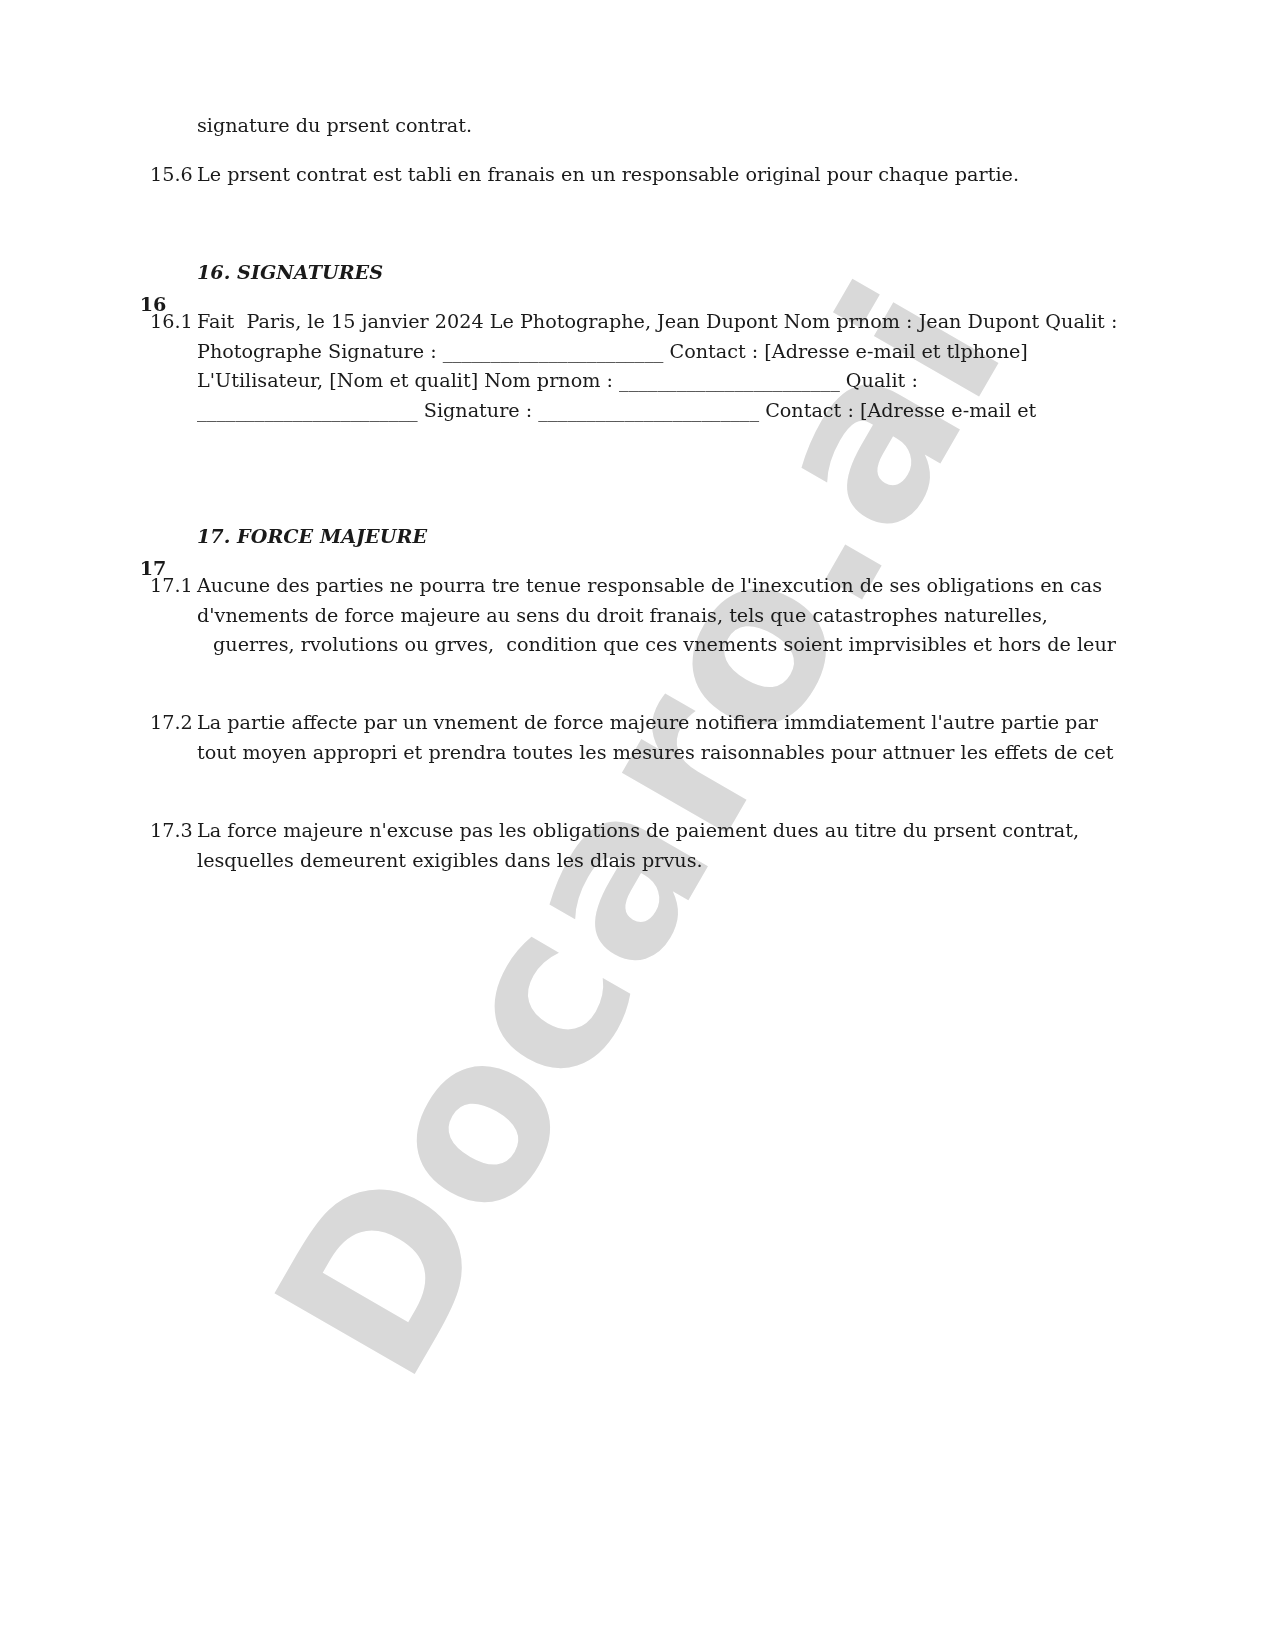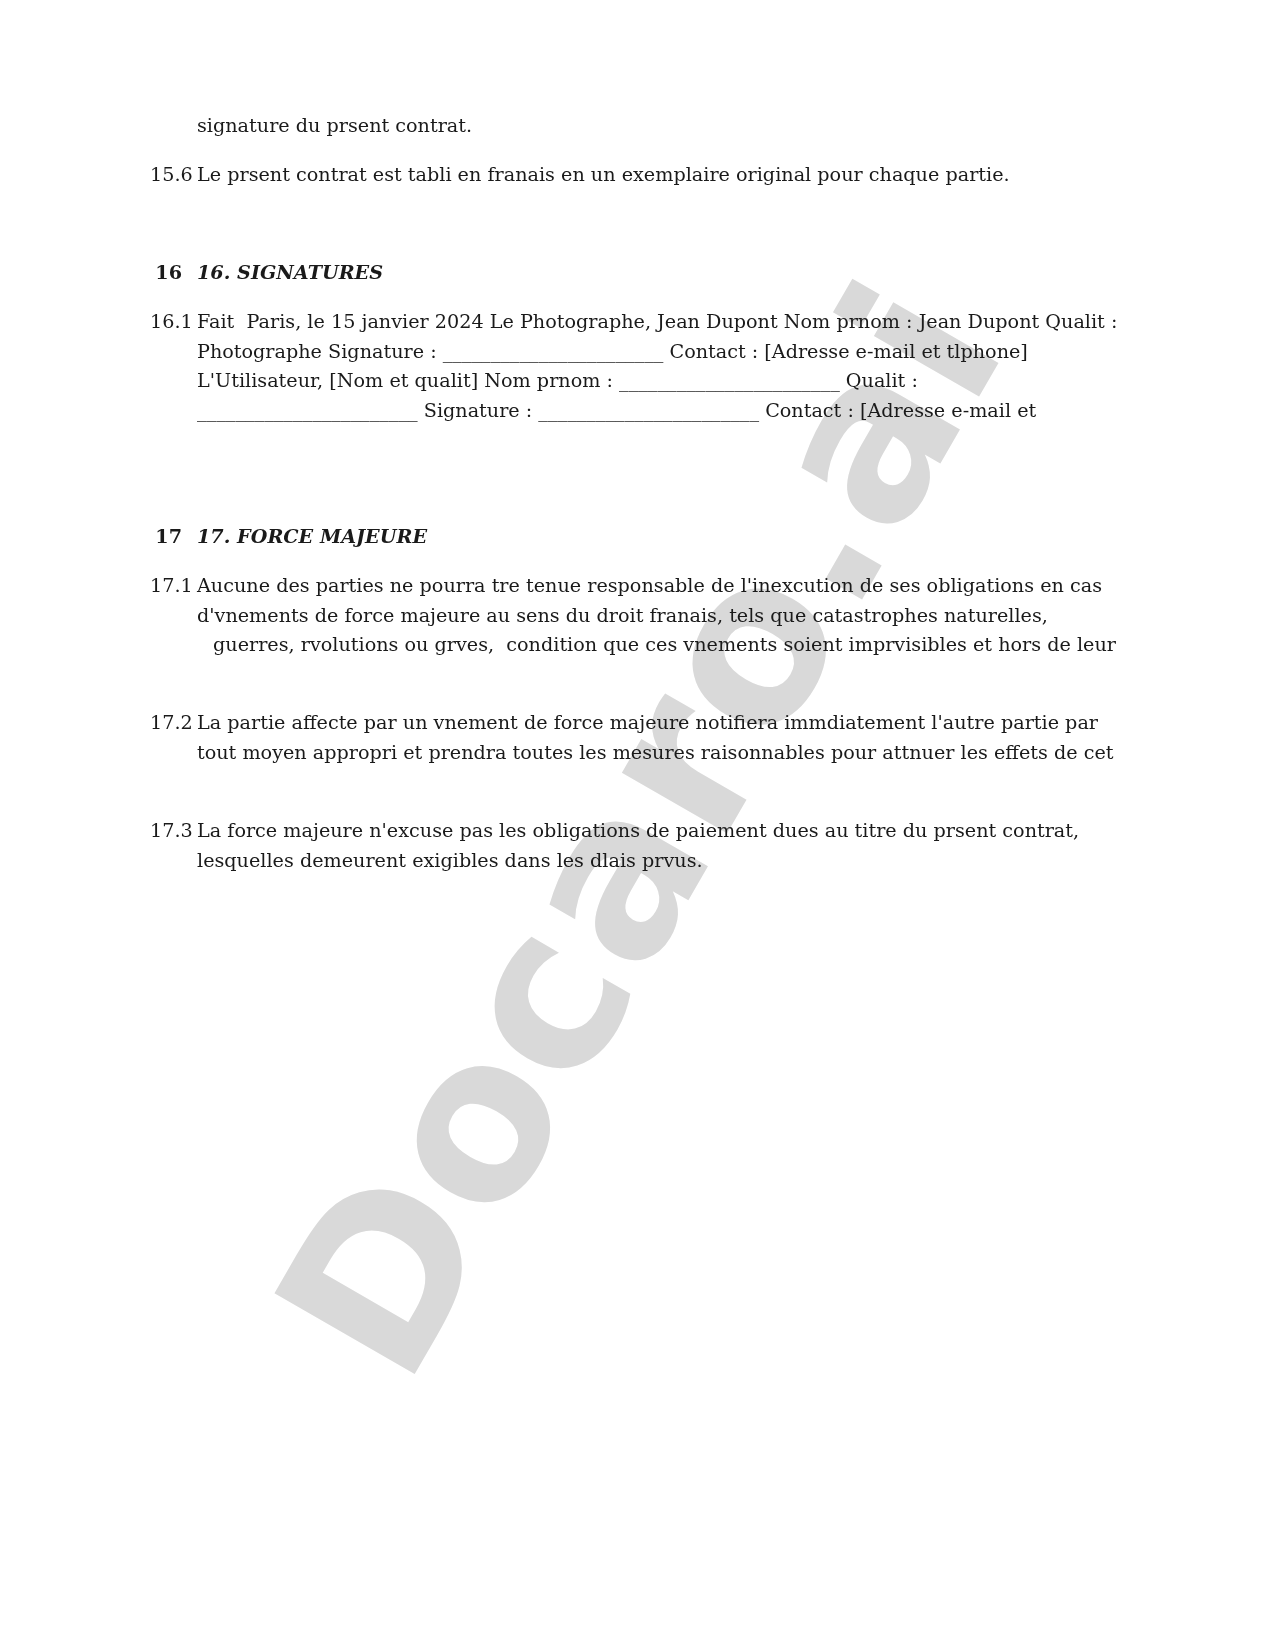--- a/index.html
+++ b/index.html
@@ -52,22 +52,23 @@
     }
     .num {
       position: absolute;
       left: 150px;
       width: 52px;
       text-align: left;
     }
     .heading .num {
       left: 124px;
       width: 58px;
-      text-align: right;
+      text-align: center;
       font-weight: bold;
+      margin-top: 32px;
     }
     .text {
       position: absolute;
       left: 197px;
       width: 930px;
     }
     .heading .text {
       font-weight: bold;
       font-style: italic;
     }
@@ -80,21 +81,21 @@
   <div class="watermark">Docaro.ai</div>
 
   <div class="content">
 
     <div class="para" style="top:111px;">
       <span class="text">signature du prsent contrat.</span>
     </div>
 
     <div class="para" style="top:160px;">
       <span class="num">15.6</span>
-      <span class="text">Le prsent contrat est tabli en franais en un exemplaire original pour chaque partie.</span>
+      <span class="text">Le prsent contrat est tabli en franais en un responsable original pour chaque partie.</span>
     </div>
 
     <div class="para heading" style="top:258px;">
       <span class="num">16</span>
       <span class="text">16. SIGNATURES</span>
     </div>
 
     <div class="para" style="top:307px;">
       <span class="num">16.1</span>
       <div class="text">

